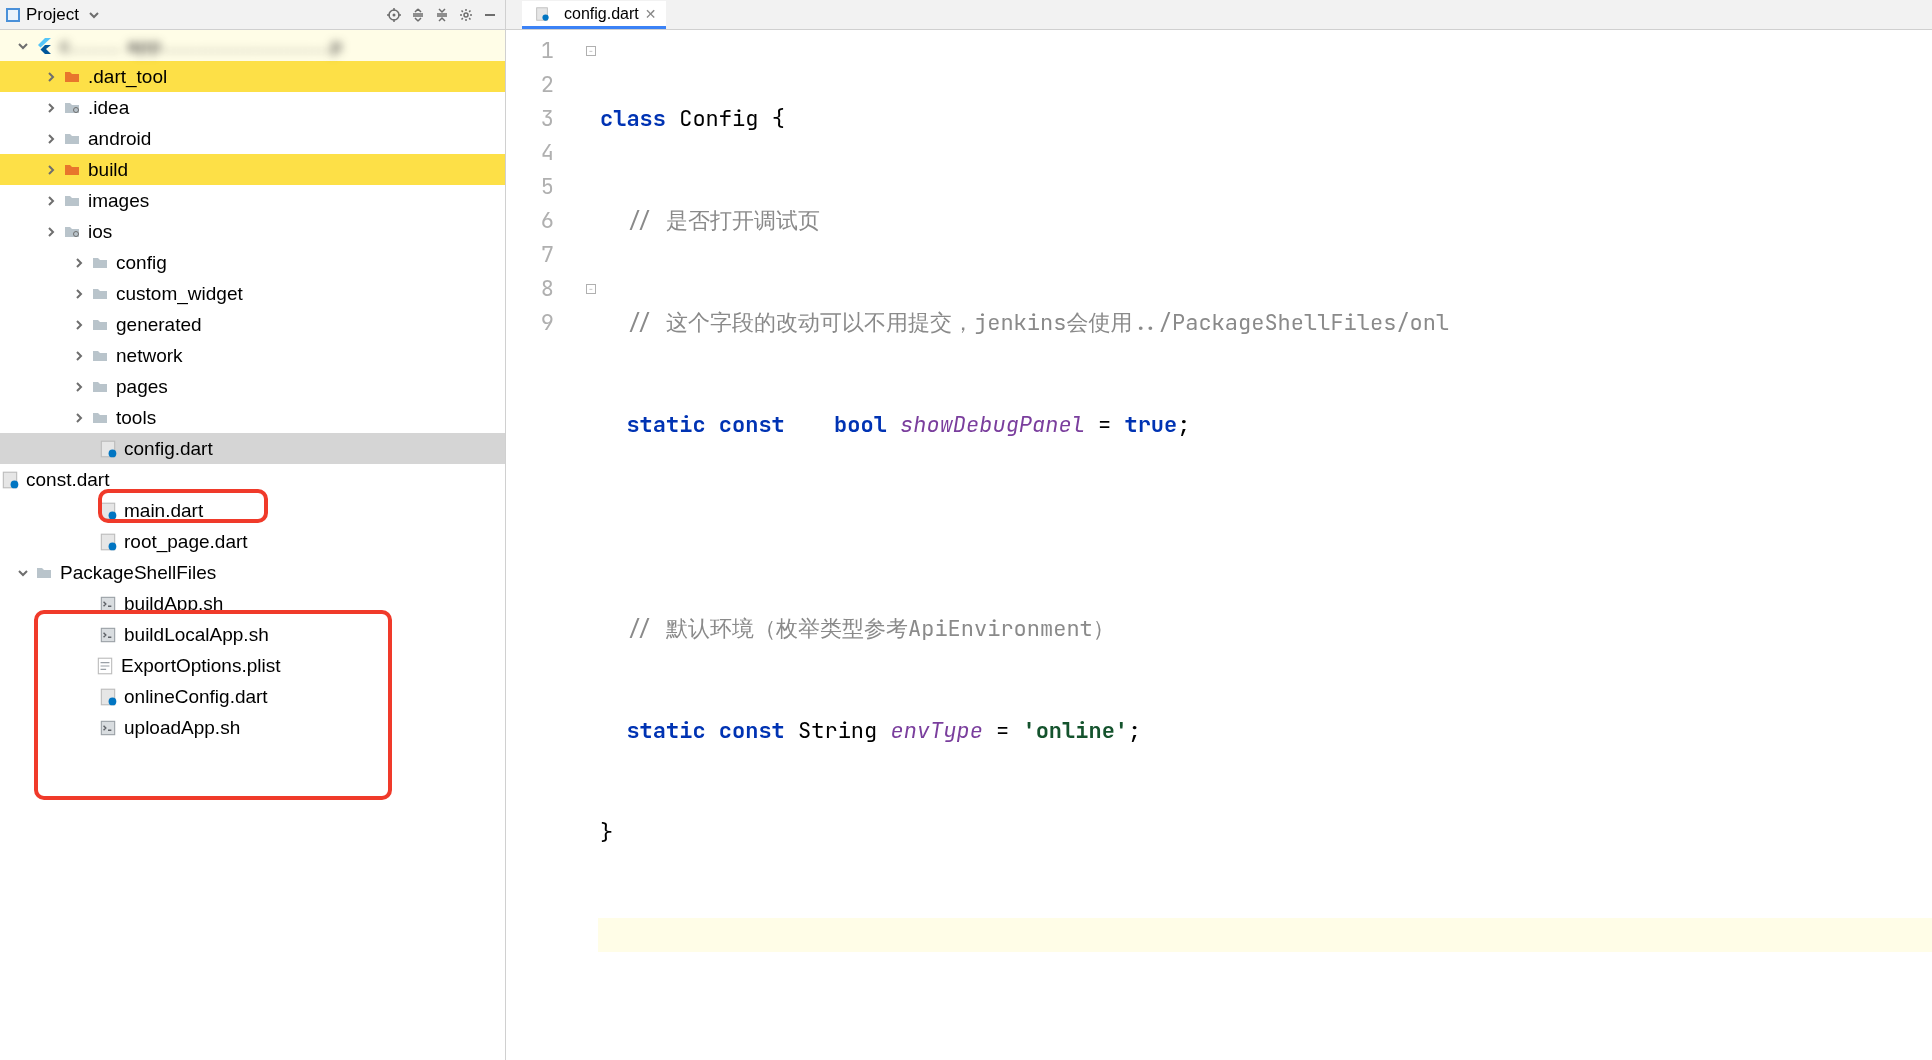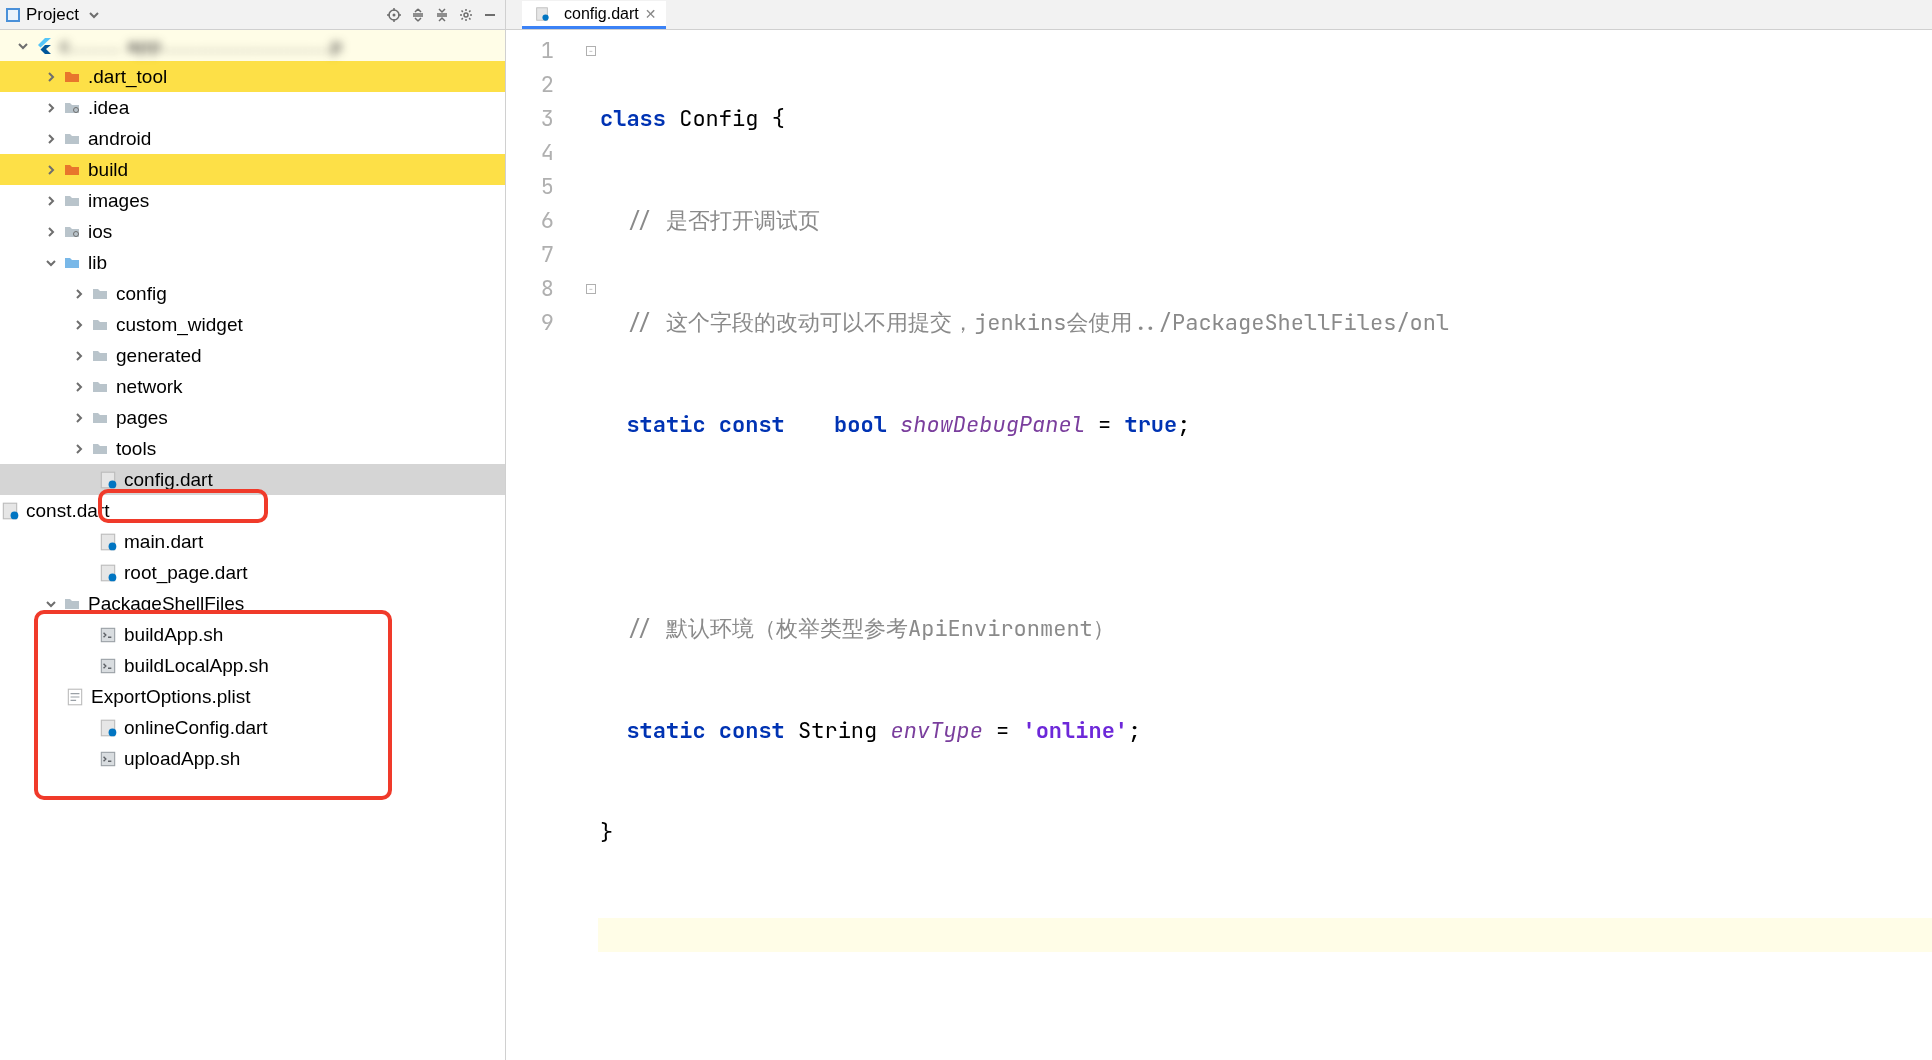--- a/index.html
+++ b/index.html
@@ -178,21 +178,21 @@
     padding-left: 2px;
   }
   .code-line.current {
     background: #fffde7;
   }
   .kw { color: #0033b3; font-weight: 600; }
   .cls { color: #000; }
   .cm { color: #8a8a8a; }
   .ty { color: #0033b3; font-weight: 600; margin-left: 36px; }
   .id { color: #7a3e9d; font-style: italic; }
-  .str { color: #6d28d9; font-weight: 600; }
+  .str { color: #14532d; font-weight: 600; }
   .bool { color: #0033b3; font-weight: 600; }
   .brace { color: #000; }
   .blur-proj {
     filter: blur(4px);
     color: #222;
     letter-spacing: 1px;
   }
 </style>
 </head>
 <body>
@@ -331,33 +331,20 @@
             </svg>
           </span>
         <span class="folder-icon">
             <svg viewBox="0 0 18 18">
               <path d="M2 4h5l2 2h7v8H2z" fill="#b9c4cb"></path>
               <circle cx="13" cy="11" r="2.5" fill="none" stroke="#6e6e6e" stroke-width="1"></circle>
             </svg>
           </span>
         <span class="row-label">ios</span>
       </div>
-      <div class="tree-row" style="padding-left:44px">
-        <span class="arrow">
-            <svg viewBox="0 0 12 12">
-              <path d="M2 4l4 4 4-4" fill="none" stroke="#6e6e6e" stroke-width="2"></path>
-            </svg>
-          </span>
-        <span class="folder-icon">
-            <svg viewBox="0 0 18 18">
-              <path d="M2 4h5l2 2h7v8H2z" fill="#79b8e8"></path>
-            </svg>
-          </span>
-        <span class="row-label">lib</span>
-      </div>
 
       <div class="tree-row" style="padding-left:72px">
         <span class="arrow">
             <svg viewBox="0 0 12 12">
               <path d="M4 2l4 4-4 4" fill="none" stroke="#6e6e6e" stroke-width="2"></path>
             </svg>
           </span>
         <span class="folder-icon">
             <svg viewBox="0 0 18 18">
               <path d="M2 4h5l2 2h7v8H2z" fill="#b9c4cb"></path>
@@ -460,21 +447,21 @@
       <div class="tree-row" style="padding-left:98px">
         <span class="dart-icon">
             <svg viewBox="0 0 18 18">
               <rect x="3" y="2" width="12" height="14" fill="#e6e6e6" stroke="#bcbcbc"></rect>
               <circle cx="13" cy="13" r="3.5" fill="#0175c2"></circle>
             </svg>
           </span>
         <span class="row-label">root_page.dart</span>
       </div>
 
-      <div class="tree-row" style="padding-left:44px">
+      <div class="tree-row" style="padding-left:16px">
         <span class="arrow">
             <svg viewBox="0 0 12 12">
               <path d="M2 4l4 4 4-4" fill="none" stroke="#6e6e6e" stroke-width="2"></path>
             </svg>
           </span>
         <span class="folder-icon">
             <svg viewBox="0 0 18 18">
               <path d="M2 4h5l2 2h7v8H2z" fill="#b9c4cb"></path>
             </svg>
           </span>
@@ -491,21 +478,21 @@
       </div>
       <div class="tree-row" style="padding-left:98px">
         <span class="sh-icon">
             <svg viewBox="0 0 18 18">
               <rect x="3" y="3" width="12" height="12" fill="#d9dde0" stroke="#9aa0a6"></rect>
               <path d="M5 7l2 2-2 2M9 11h3" stroke="#5f6368" stroke-width="1.3" fill="none"></path>
             </svg>
           </span>
         <span class="row-label">buildLocalApp.sh</span>
       </div>
-      <div class="tree-row" style="padding-left:65px">
+      <div class="tree-row" style="padding-left:95px">
         <span class="plist-icon">
             <svg viewBox="0 0 18 18">
               <rect x="3" y="2" width="12" height="14" fill="#fff" stroke="#bcbcbc"></rect>
               <path d="M5 6h8M5 9h8M5 12h5" stroke="#9aa0a6" stroke-width="1"></path>
             </svg>
           </span>
         <span class="row-label">ExportOptions.plist</span>
       </div>
       <div class="tree-row" style="padding-left:98px">
         <span class="dart-icon">

